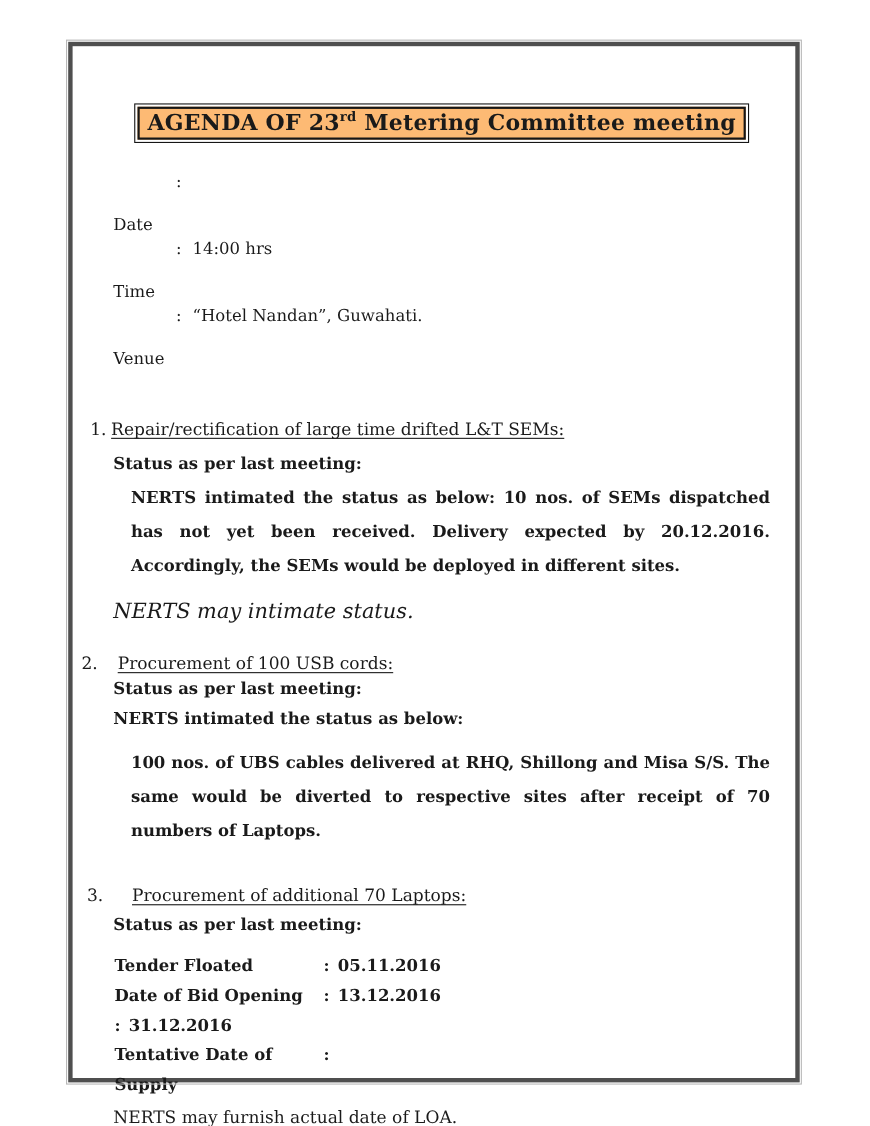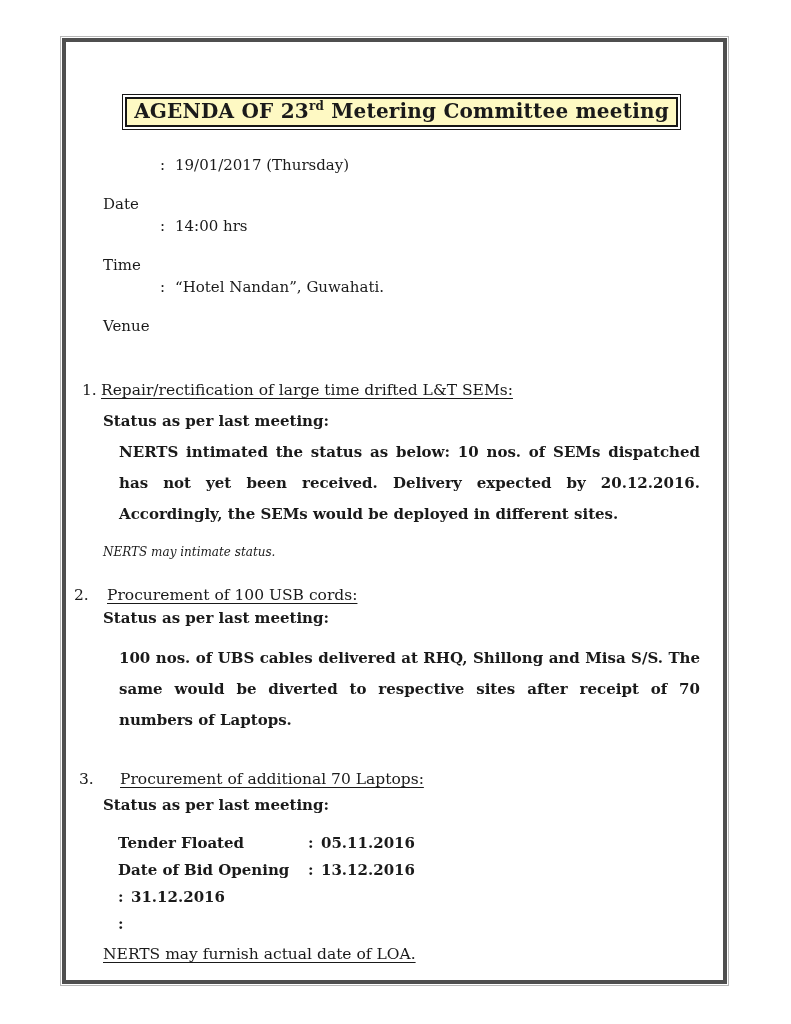--- a/index.html
+++ b/index.html
@@ -34,21 +34,21 @@
 
   .agenda-row { text-align: center; margin-top: 21px; }
   .agenda-box {
     display: inline-block;
     font-size: 20px;
     font-weight: bold;
     letter-spacing: 0.2px;
     border: 2px solid #161616;
     box-shadow: 0 0 0 2px #ffffff, 0 0 0 3px #161616;
     padding: 0 7px 2px 7px;
-    background: #fef9c3;
+    background: #fdba74;
   }
   .agenda-box sup { font-size: 12px; }
 
   .meta { margin-top: 27px; }
   .meta-row { display: flex; line-height: 22px; }
   .meta-label { width: 57px; margin-top: 39px; }
   .meta-colon { width: 15px; }
 
   .section { }
   .s1 { margin-top: 44px; }
@@ -76,26 +76,26 @@
   .body-just {
     font-weight: bold;
     text-align: justify;
     line-height: 31px;
     margin: 7px 0 0 16px;
   }
   .s2 .body-just { margin-top: 16px; }
 
   .note-italic {
     font-style: italic;
-    font-size: 12px;
+    font-size: 19px;
     margin-top: 15px;
   }
   .s2 .note-italic { margin-top: 7px; }
 
-  .dates { margin-top: 16px; margin-left: 15px; }
+  .dates { margin-top: 16px; margin-left: 1px; }
   .date-row { display: flex; line-height: 27px; font-weight: bold; }
   .date-label { width: 190px; }
   .date-colon { width: 13px; }
 
   .final-note {
     margin-top: 7px;
     font-size: 15.5px;
     text-decoration: underline;
     text-underline-offset: 3px;
   }
@@ -109,21 +109,20 @@
 
 
       <div class="agenda-row">
         <span class="agenda-box"><span>AGENDA OF 23</span><sup>rd</sup><span> Metering Committee meeting</span></span>
       </div>
 
       <div class="meta">
         <div class="meta-row">
           <span class="meta-label">Date</span>
           <span class="meta-colon">:</span>
-          <span class="meta-value">19/01/2017 (Thursday)</span>
         </div>
         <div class="meta-row">
           <span class="meta-label">Time</span>
           <span class="meta-colon">:</span>
           <span class="meta-value">14:00 hrs</span>
         </div>
         <div class="meta-row">
           <span class="meta-label">Venue</span>
           <span class="meta-colon">:</span>
           <span class="meta-value">“Hotel Nandan”, Guwahati.</span>
@@ -139,20 +138,21 @@
         <p class="body-just">NERTS intimated the status as below: 10 nos. of SEMs dispatched has not yet been received. Delivery expected by 20.12.2016. Accordingly, the SEMs would be deployed in different sites.</p>
         <div class="note-italic">NERTS may intimate status.</div>
       </div>
 
       <div class="section s2">
         <div class="sec-head sh2">
           <span class="sec-num">2.</span>
           <span class="sec-title">Procurement of 100 USB cords:</span>
         </div>
         <div class="status-label">Status as per last meeting:</div>
+        <div class="body-intro">NERTS intimated the status as below:</div>
         <p class="body-just">100 nos. of UBS cables delivered at RHQ, Shillong and Misa S/S. The same would be diverted to respective sites after receipt of 70 numbers of Laptops.</p>
       </div>
 
       <div class="section s3">
         <div class="sec-head sh3">
           <span class="sec-num">3.</span>
           <span class="sec-title">Procurement of additional 70 Laptops:</span>
         </div>
         <div class="status-label">Status as per last meeting:</div>
 
@@ -165,20 +165,21 @@
           <div class="date-row">
             <span class="date-label">Date of Bid Opening</span>
             <span class="date-colon">:</span>
             <span class="date-value">13.12.2016</span>
           </div>
           <div class="date-row">
             <span class="date-colon">:</span>
             <span class="date-value">31.12.2016</span>
           </div>
           <div class="date-row">
+            <span class="date-label">Tentative Date of Supply</span>
             <span class="date-colon">:</span>
           </div>
         </div>
 
         <div class="final-note">NERTS may furnish actual date of LOA.</div>
       </div>
 
     </div>
   </div>
 </div>

